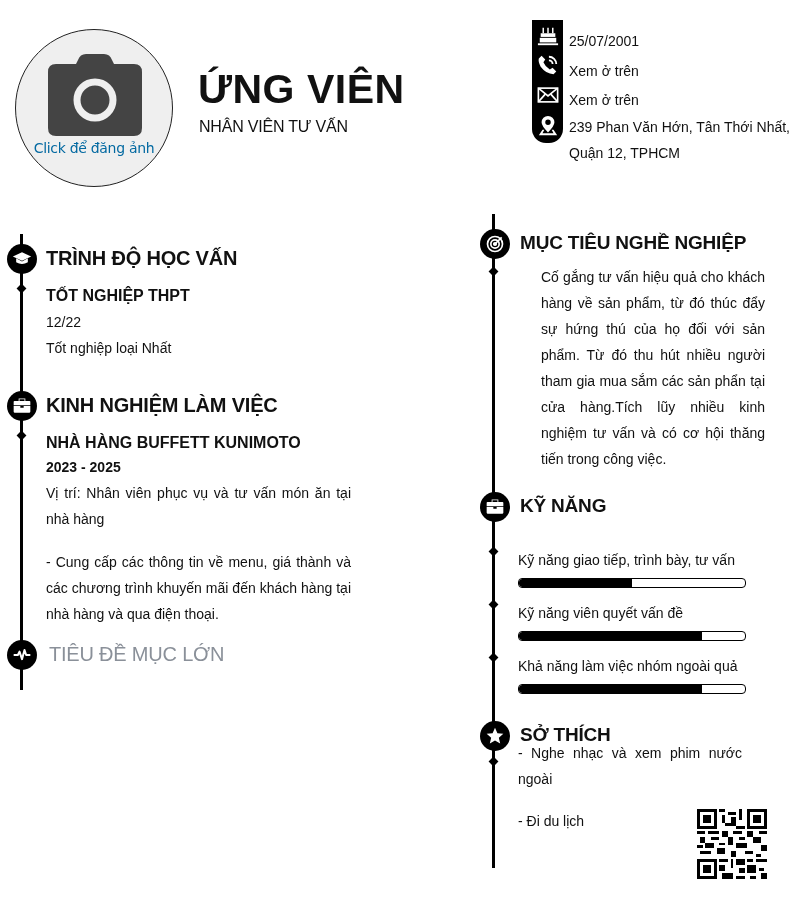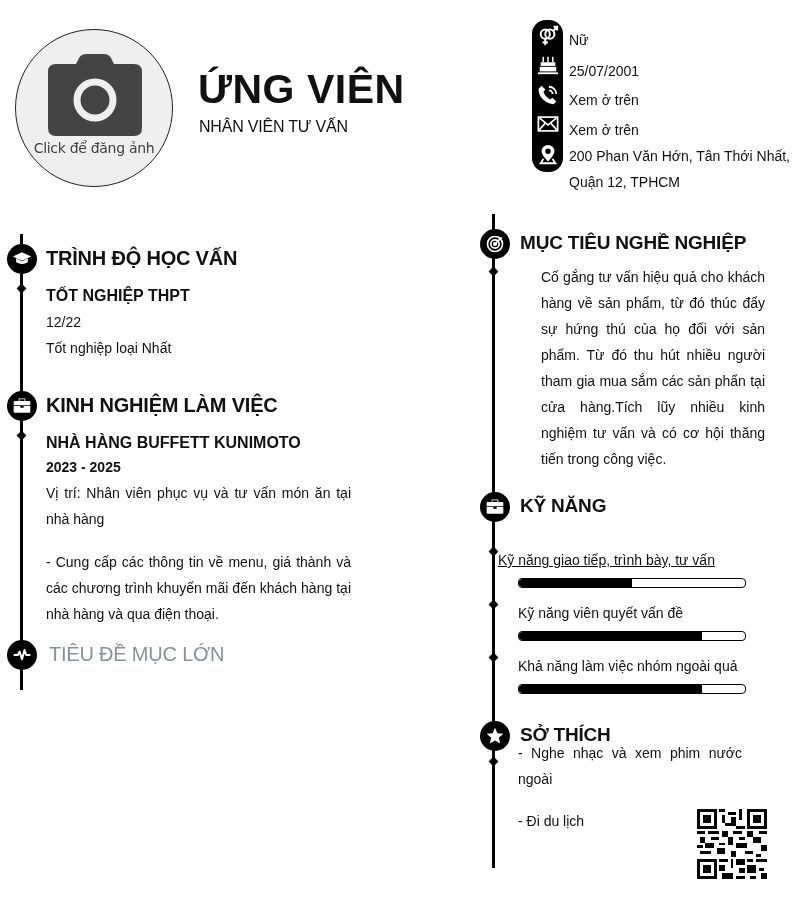--- a/index.html
+++ b/index.html
@@ -5,21 +5,21 @@
   html, body { margin: 0; padding: 0; background: #ffffff; }
   body { width: 800px; height: 915px; position: relative; overflow: hidden;
          font-family: "Liberation Sans", "DejaVu Sans", sans-serif; color: #111; }
   .abs { position: absolute; }
 
   
   .avatar { left: 15px; top: 29px; width: 158px; height: 158px; border-radius: 50%;
             background: #efefef; border: 1px solid #222; box-sizing: border-box; cursor: pointer; }
   .cam { position: absolute; left: 32px; top: 24px; width: 94px; height: 82px; }
   .avatar-caption { position: absolute; left: 0; right: 0; top: 110px; text-align: center;
-                    font-size: 14px; color: #404040; font-family: "DejaVu Sans", sans-serif; letter-spacing: -0.3px; }
+                    font-size: 14px; color: #0369a1; font-family: "DejaVu Sans", sans-serif; letter-spacing: -0.3px; }
 
   .name { left: 198px; top: 66px; font-size: 41px; font-weight: bold; letter-spacing: 0.5px; }
   .job-title { left: 199px; top: 118px; font-size: 16px; letter-spacing: -0.2px; }
 
   
   .contact { left: 532px; top: 20px; width: 262px; }
   .c-row { position: relative; height: 29.5px; display: flex; align-items: flex-start; }
   .c-ico { width: 31px; height: 31px; background: #000; color: #fff; flex: 0 0 31px;
            display: flex; align-items: center; justify-content: center; box-sizing: border-box; }
   .c-ico svg { width: 22px; height: 22px; }
@@ -56,33 +56,20 @@
     <path d="M30 6 Q32 0 38 0 H56 Q62 0 64 6 L66 10 H86 Q94 10 94 18 V74 Q94 82 86 82 H8 Q0 82 0 74 V18 Q0 10 8 10 H28 Z" fill="#444"></path>
     <circle cx="47" cy="46" r="18" fill="none" stroke="#efefef" stroke-width="7"></circle>
   </svg>
   <div class="avatar-caption">Click để đăng ảnh</div>
 </div>
 
 <div class="abs name">ỨNG VIÊN</div>
 <div class="abs job-title">NHÂN VIÊN TƯ VẤN</div>
 
 <div class="abs contact">
-  <div class="c-row first">
-    <div class="c-ico top">
-      <svg viewBox="0 0 24 24" fill="none" stroke="#fff" stroke-width="2.2">
-        <circle cx="9" cy="10" r="5"></circle>
-          <circle cx="14" cy="10" r="5"></circle>
-        <line x1="9" y1="15" x2="9" y2="22"></line>
-          <line x1="6" y1="19" x2="12" y2="19"></line>
-        <line x1="17.5" y1="6.5" x2="22" y2="2"></line>
-          <polyline points="18,2 22,2 22,6"></polyline>
-      </svg>
-    </div>
-    <div class="c-text">Nữ</div>
-  </div>
   <div class="c-row">
     <div class="c-ico">
       <svg viewBox="0 0 24 24" fill="#fff">
         <rect x="6" y="3" width="1.6" height="6"></rect>
           <rect x="11.2" y="3" width="1.6" height="6"></rect>
           <rect x="16.4" y="3" width="1.6" height="6"></rect>
         <rect x="4" y="9" width="16" height="4"></rect>
           <rect x="3" y="14" width="18" height="5"></rect>
           <rect x="1" y="20" width="22" height="2"></rect>
       </svg>
@@ -111,21 +98,21 @@
     <div class="c-text">Xem ở trên</div>
   </div>
   <div class="c-row" style="height:60px;">
     <div class="c-ico bottom">
       <svg viewBox="0 0 24 24" fill="#fff">
         <path d="M12 1 A7 7 0 0 1 19 8 Q19 12 12 19 Q5 12 5 8 A7 7 0 0 1 12 1 Z M12 5 A3 3 0 1 0 12 11 A3 3 0 1 0 12 5 Z" fill-rule="evenodd"></path>
         <path d="M6 16 L2 22 H22 L18 16 L16 16 L18 20 H6 L8 16 Z"></path>
       </svg>
     </div>
     <div class="c-text addr-text">
-      <div>200 Phan Văn Hớn, Tân Thới Nhất,</div>
+      <div>239 Phan Văn Hớn, Tân Thới Nhất,</div>
       <div>Quận 12, TPHCM</div>
     </div>
   </div>
 </div>
 
 <div class="abs vline" style="left:20px; top:234px; height:456px;"></div>
 
 <div class="abs node" style="left:7px; top:244px;">
   <svg viewBox="0 0 24 24" fill="#fff">
     <polygon points="12,4 23,9 12,14 1,9"></polygon>
@@ -174,21 +161,21 @@
 
 <div class="abs node" style="left:480px; top:492px;">
   <svg viewBox="0 0 24 24" fill="#fff">
     <path d="M9 4 H15 V6 H9 Z M8 3 V6 H3 Q2 6 2 7 V11 H22 V7 Q22 6 21 6 H16 V3 Z"></path>
     <path d="M2 12 H10 V14 H14 V12 H22 V19 Q22 20 21 20 H3 Q2 20 2 19 Z"></path>
   </svg>
 </div>
 <div class="abs sec-title" style="left:520px; top:495px; font-size:19px;">KỸ NĂNG</div>
 
 <div class="abs diamond" style="left:490px; top:548px;"></div>
-<div class="abs skill-label" style="left:498px; top:552px;text-decoration:underline;">Kỹ năng giao tiếp, trình bày, tư vấn</div>
+<div class="abs skill-label" style="left:518px; top:552px;">Kỹ năng giao tiếp, trình bày, tư vấn</div>
 <div class="abs bar" style="left:518px; top:578px;">
   <div class="bar-fill" style="width:50%;"></div>
 </div>
 
 <div class="abs diamond" style="left:490px; top:601px;"></div>
 <div class="abs skill-label" style="left:518px; top:605px;">Kỹ năng viên quyết vấn đề</div>
 <div class="abs bar" style="left:518px; top:631px;">
   <div class="bar-fill" style="width:81%;"></div>
 </div>
 

